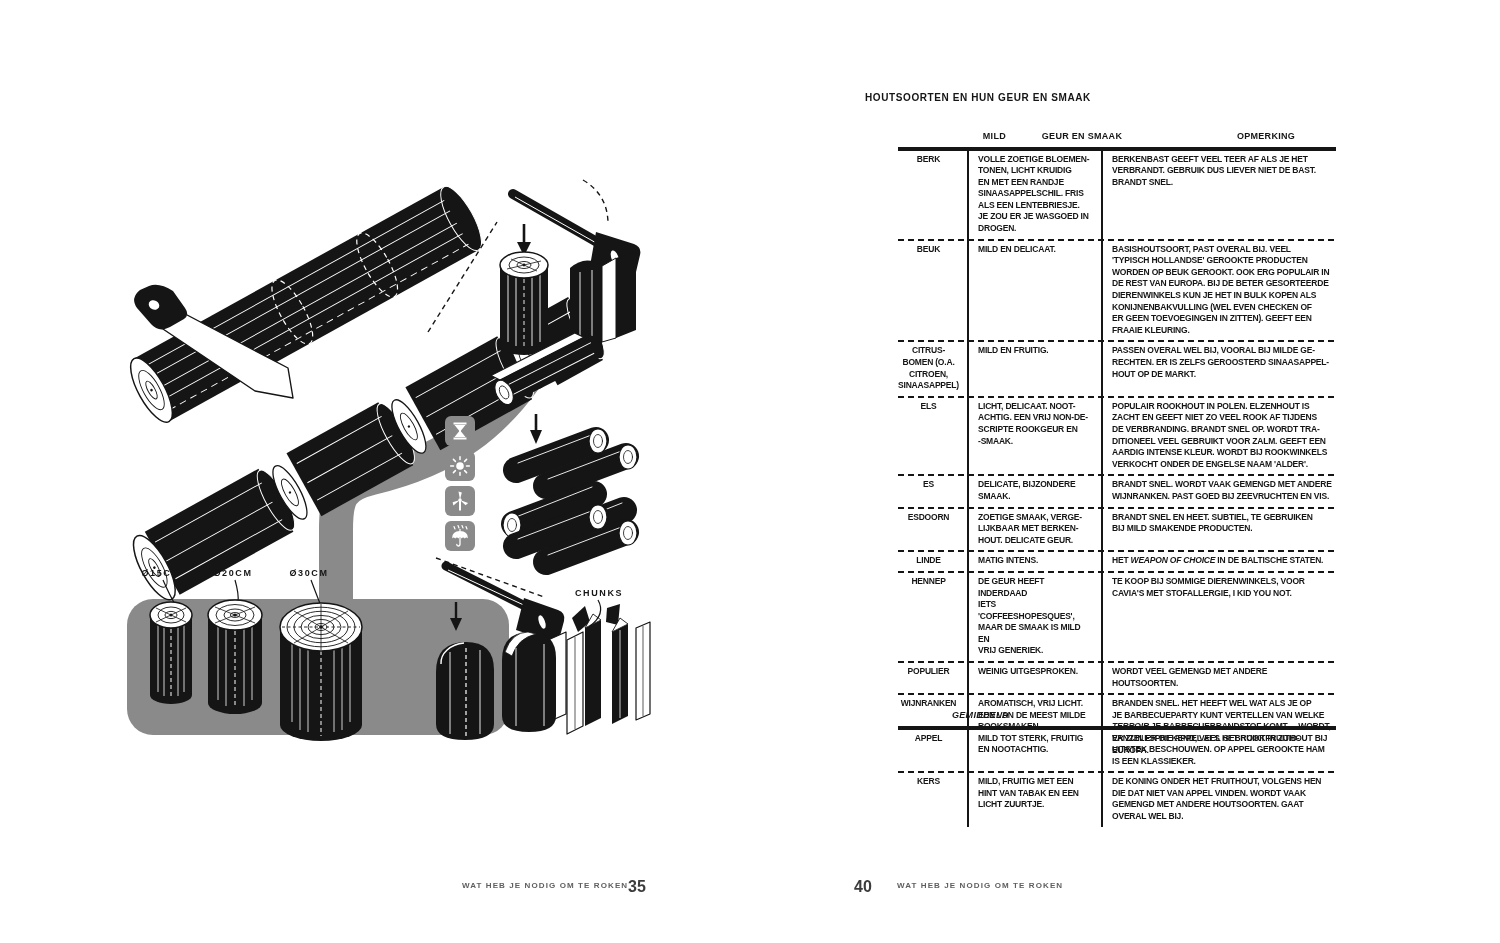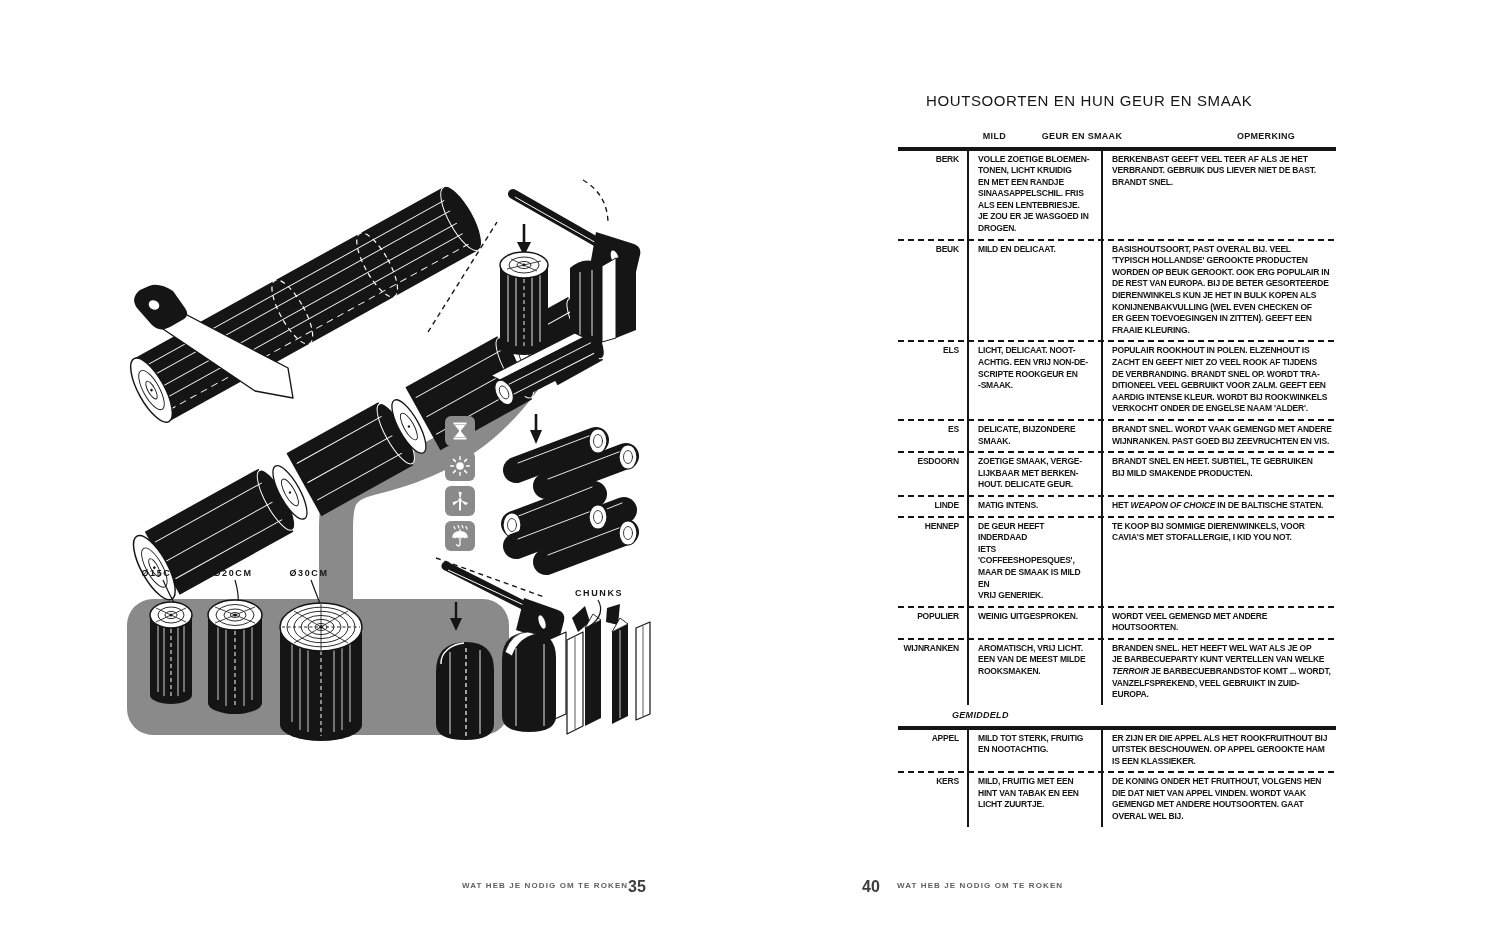--- a/index.html
+++ b/index.html
@@ -1,51 +1,51 @@
 <!DOCTYPE html>
 <html><head>
 <meta charset="utf-8">
 <style>
   html,body{margin:0;padding:0;background:#ffffff;}
   .spread{position:relative;width:1500px;height:943px;background:#ffffff;overflow:hidden;
           font-family:"Liberation Sans",sans-serif;color:#151515;}
   .diagram-svg{position:absolute;left:0;top:0;}
 
   
-  .page-title{position:absolute;left:926px;top:92px;font-size:15px;font-weight:400;
+  .page-title{position:absolute;left:865px;top:92px;font-size:10px;font-weight:700;
               letter-spacing:.6px;white-space:nowrap;}
   .section{position:absolute;left:898px;width:438px;}
   #section-0{top:131px;}
   #section-1{top:710px;}
   .thead{display:grid;grid-template-columns:70px 134px 234px;align-items:end;
          padding-bottom:6px;font-size:9px;font-weight:700;letter-spacing:.3px;margin-left:47px;}
   .thead .c1{text-align:right;padding-right:9px;white-space:nowrap;}
   .thead .c1.leftmode{text-align:center;padding-left:7px;font-style:italic;}
   .thead .c2,.thead .c3{text-align:center;}
   .thickline{height:3.5px;background:#151515;}
   .tbody{position:relative;}
   .vline{position:absolute;top:0;bottom:0;width:2.5px;background:#151515;}
   .vline.v1{left:68.5px;}
   .vline.v2{left:202.5px;}
   .trow{display:grid;grid-template-columns:70px 134px 234px;position:relative;margin-bottom:2px;}
   .trow:not(.last)::after{content:"";position:absolute;left:0;right:0;bottom:-2px;height:2px;
       background:repeating-linear-gradient(90deg,#151515 0 6px,transparent 6px 10px);}
   .cell{font-size:8.5px;font-weight:700;line-height:11.6px;letter-spacing:-.2px;
         white-space:pre-line;padding:3px 8px 4px 10px;}
-  .cell.name{text-align:right;padding:3px 9px 4px 0;}
+  .cell.name{text-align:center;padding:3px 9px 4px 0;}
   .cell.op{padding-right:4px;}
   .cell i{font-style:italic;}
 
   
   .footer-label{position:absolute;font-size:8px;font-weight:700;letter-spacing:1.1px;
                 color:#5f5f5f;white-space:nowrap;}
   .page-num{position:absolute;font-size:16px;font-weight:700;color:#3c3c3c;}
   #footer-left-label{left:462px;top:881px;}
   #page-num-left{left:628px;top:878px;}
-  #page-num-right{left:854px;top:878px;margin-left:8px;}
+  #page-num-right{left:854px;top:878px;}
   #footer-right-label{left:897px;top:881px;}
 
   .svg-label{font-family:"Liberation Sans",sans-serif;font-size:9px;font-weight:700;
              letter-spacing:1.6px;fill:#151515;}
 </style>
 </head>
 <body>
 
 <div class="spread">
 
@@ -379,20 +379,30 @@
       <div class="cell op">BASISHOUTSOORT, PAST OVERAL BIJ. VEEL
 'TYPISCH HOLLANDSE' GEROOKTE PRODUCTEN
 WORDEN OP BEUK GEROOKT. OOK ERG POPULAIR IN
 DE REST VAN EUROPA. BIJ DE BETER GESORTEERDE
 DIERENWINKELS KUN JE HET IN BULK KOPEN ALS
 KONIJNENBAKVULLING (WEL EVEN CHECKEN OF
 ER GEEN TOEVOEGINGEN IN ZITTEN). GEEFT EEN
 FRAAIE KLEURING.</div>
     </div>
 
+    <div class="trow">
+      <div class="cell name">CITRUS-
+BOMEN (O.A.
+CITROEN,
+SINAASAPPEL)</div>
+      <div class="cell">MILD EN FRUITIG.</div>
+      <div class="cell op">PASSEN OVERAL WEL BIJ, VOORAL BIJ MILDE GE-
+RECHTEN. ER IS ZELFS GEROOSTERD SINAASAPPEL-
+HOUT OP DE MARKT.</div>
+    </div>
 
     <div class="trow">
       <div class="cell name">ELS</div>
       <div class="cell">LICHT, DELICAAT. NOOT-
 ACHTIG. EEN VRIJ NON-DE-
 SCRIPTE ROOKGEUR EN
 -SMAAK.</div>
       <div class="cell op">POPULAIR ROOKHOUT IN POLEN. ELZENHOUT IS
 ZACHT EN GEEFT NIET ZO VEEL ROOK AF TIJDENS
 DE VERBRANDING. BRANDT SNEL OP. WORDT TRA-

